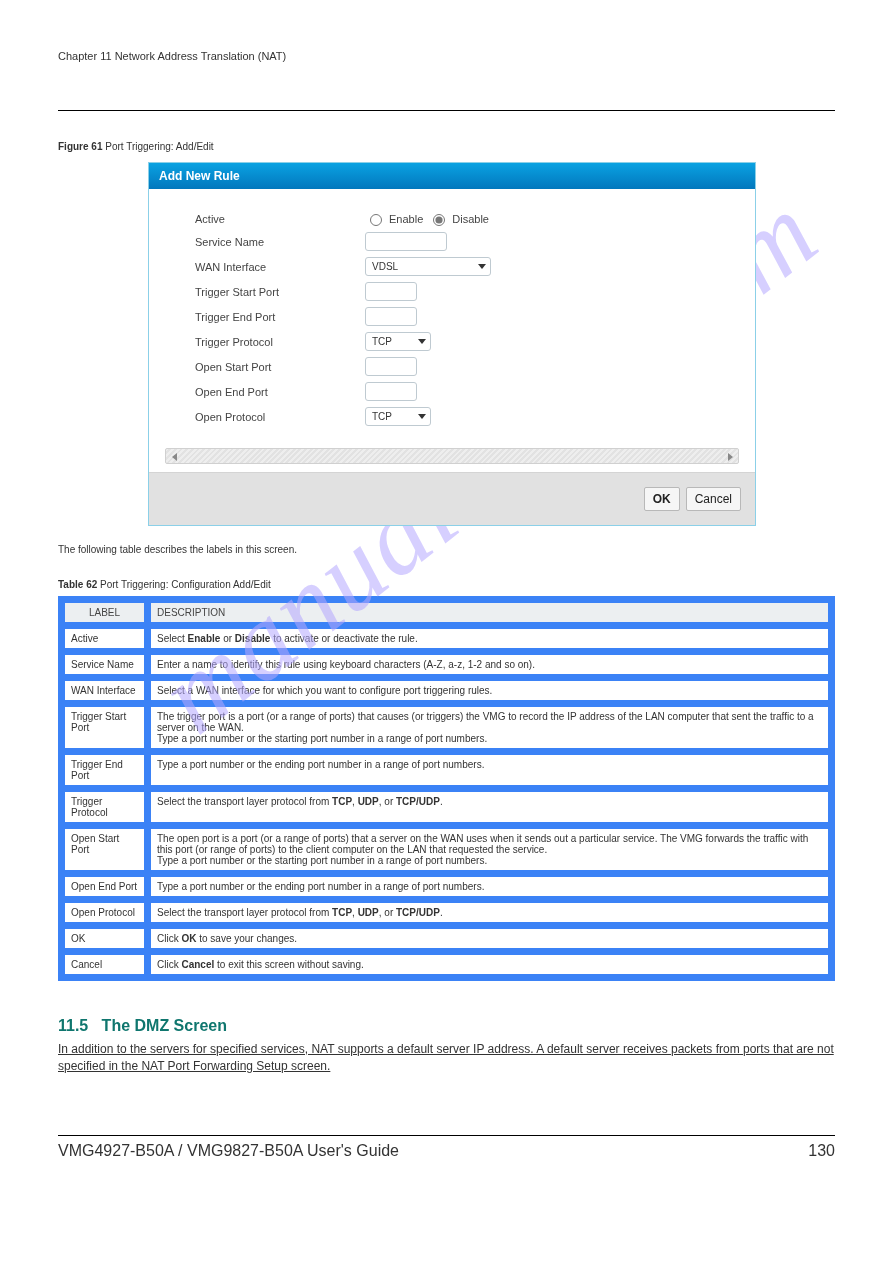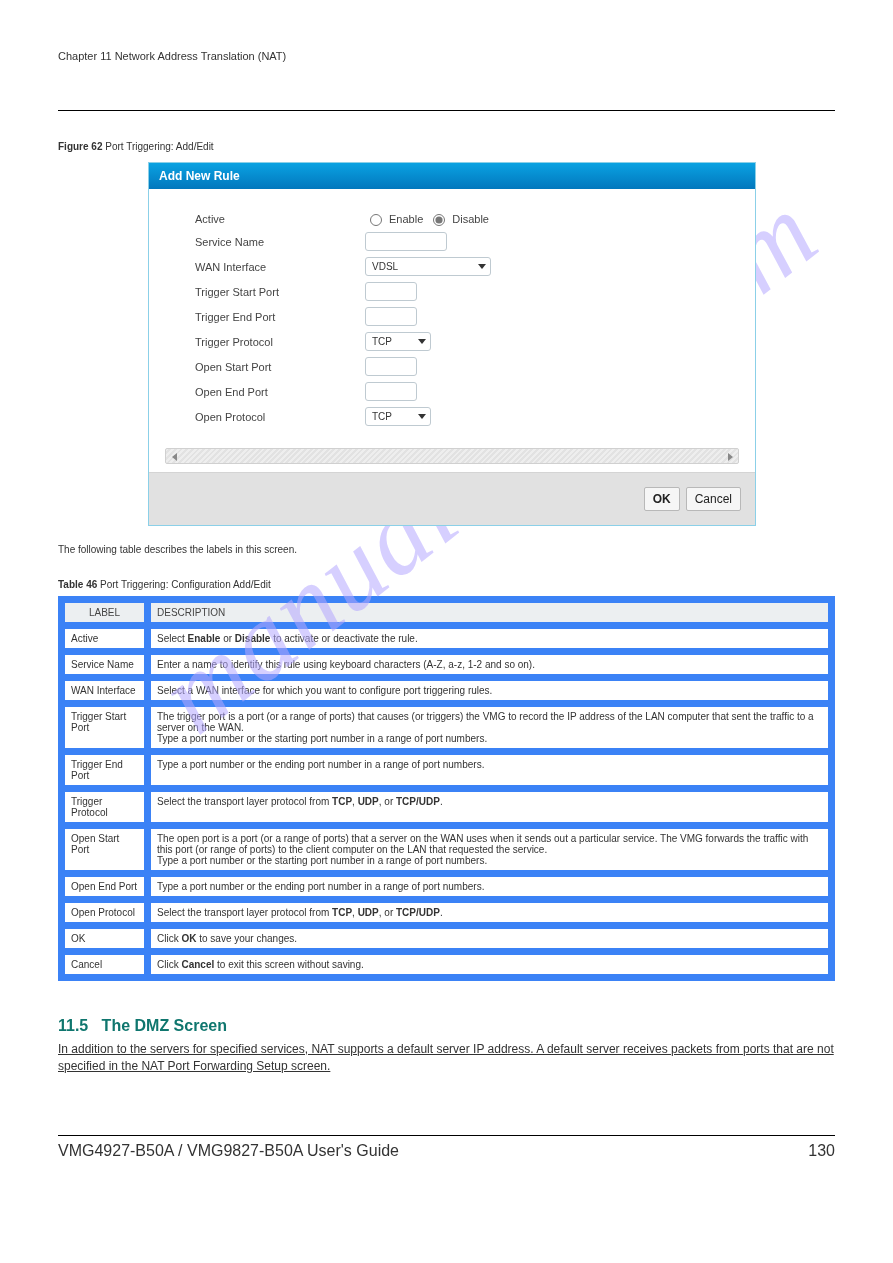--- a/index.html
+++ b/index.html
@@ -91,21 +91,21 @@
 </style>
 </head>
 <body>
 
 <div class="chapter-title">Chapter 11 Network Address Translation (NAT)</div>
 <div class="hdr-line"></div>
 
 <div class="wm">manualshive.com</div>
 
 <div class="fig-title">
-  <b>Figure 62  </b>
+  <b>Figure 61  </b>
   <span>Port Triggering: Add/Edit</span>
 </div>
 
 <div class="dialog">
   <div class="dialog-hdr">Add New Rule</div>
   <div class="dialog-body">
 
     <div class="frow">
       <div class="flabel">Active</div>
       <div class="fctrl">
@@ -178,21 +178,21 @@
   </div>
 
   <div class="dialog-foot">
     <button class="btn">OK</button>
     <button class="btn">Cancel</button>
   </div>
 </div>
 
 <div style="font-size:10px;margin:18px 0 2px 0">The following table describes the labels in this screen.</div>
 <div class="tbl-caption">
-  <b>Table 46  </b>
+  <b>Table 62  </b>
   <span>Port Triggering: Configuration Add/Edit</span>
 </div>
 
 <table class="desc">
   <thead>
     <tr>
       <th class="lcol">LABEL</th>
       <th>DESCRIPTION</th>
     </tr>
   </thead>

